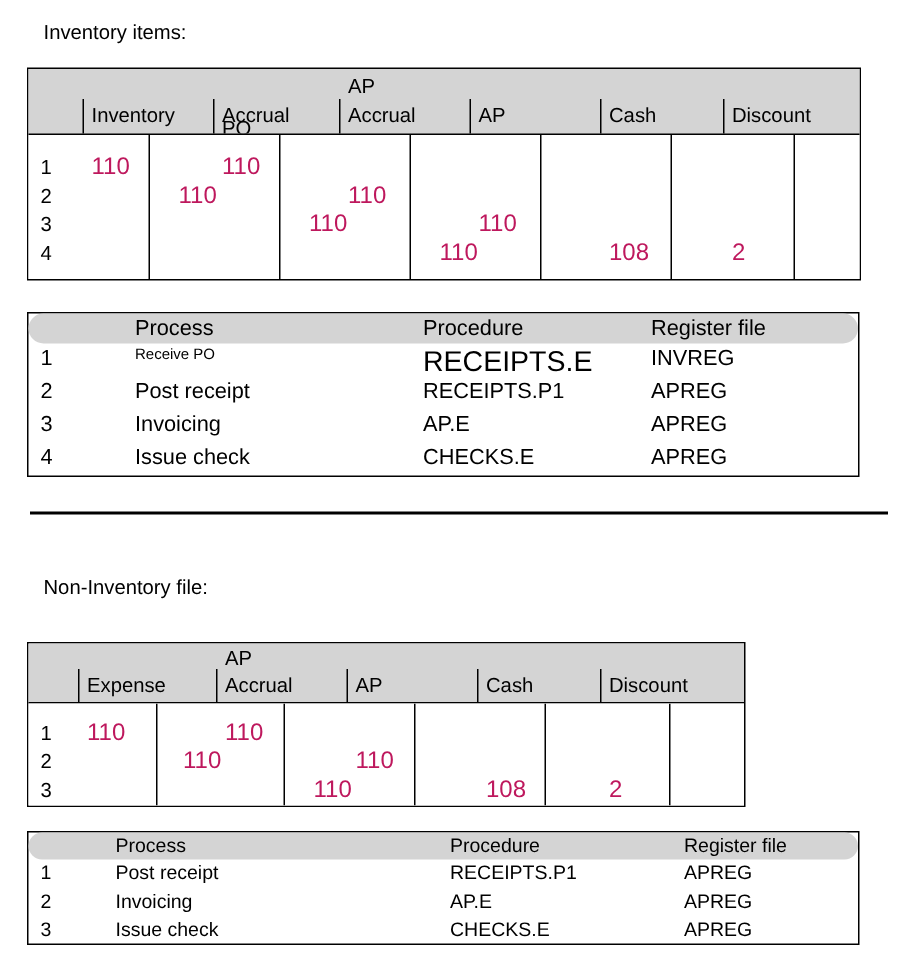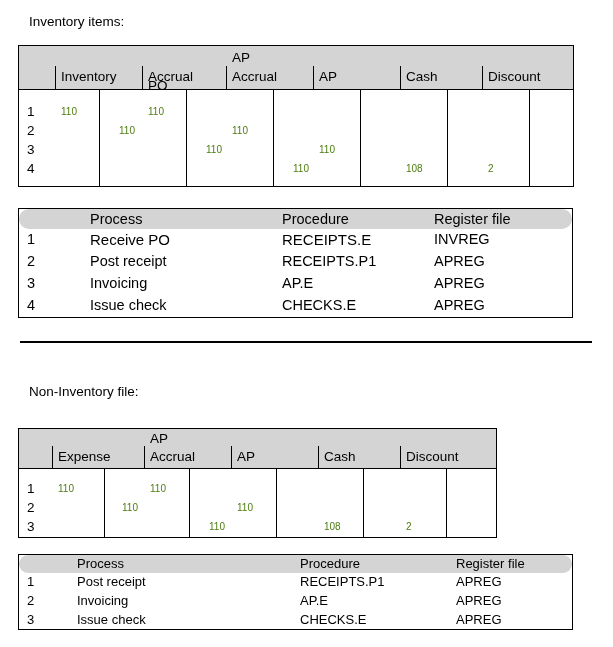--- a/index.html
+++ b/index.html
@@ -58,24 +58,24 @@
   }
   .ledger-body .vsep {
     position: absolute;
     top: 0;
     bottom: 0;
     width: 1.3px;
     background: #000;
   }
   .ledger-body .cellnum {
     position: absolute;
-    font-size: 10px;
+    font-size: 16px;
     line-height: 15px;
     white-space: nowrap;
-    color: #4d7c0f;
+    color: #be185d;
   }
   .ledger-body .rownum {
     position: absolute;
     font-size: 13.5px;
     line-height: 15px;
     color: #000;
   }
 
   
   .proc {
@@ -161,22 +161,22 @@
 <div class="proc" style="left:18px; top:208px; width:555px; height:110px;">
 
   <div class="prow header" style="height:20px;">
     <div class="pcell" style="left:71px; top:2px; font-size:14.5px;">Process</div>
     <div class="pcell" style="left:263px; top:2px; font-size:14.5px;">Procedure</div>
     <div class="pcell" style="left:415px; top:2px; font-size:14.5px;">Register file</div>
   </div>
 
   <div class="prow" style="height:22px;">
     <div class="pcell" style="left:8px;  top:2px; font-size:14.5px;">1</div>
-    <div class="pcell" style="left:71px; top:2px; font-size:15px;">Receive PO</div>
-    <div class="pcell" style="left:263px;top:2px; font-size:15px;">RECEIPTS.E</div>
+    <div class="pcell" style="left:71px; top:2px; font-size:10px;">Receive PO</div>
+    <div class="pcell" style="left:263px;top:2px; font-size:19px;">RECEIPTS.E</div>
     <div class="pcell" style="left:415px;top:2px; font-size:14.5px;">INVREG</div>
   </div>
   <div class="prow" style="height:22px;">
     <div class="pcell" style="left:8px;  top:2px; font-size:14.5px;">2</div>
     <div class="pcell" style="left:71px; top:2px; font-size:14.5px;">Post receipt</div>
     <div class="pcell" style="left:263px;top:2px; font-size:14.5px;">RECEIPTS.P1</div>
     <div class="pcell" style="left:415px;top:2px; font-size:14.5px;">APREG</div>
   </div>
   <div class="prow" style="height:22px;">
     <div class="pcell" style="left:8px;  top:2px; font-size:14.5px;">3</div>

